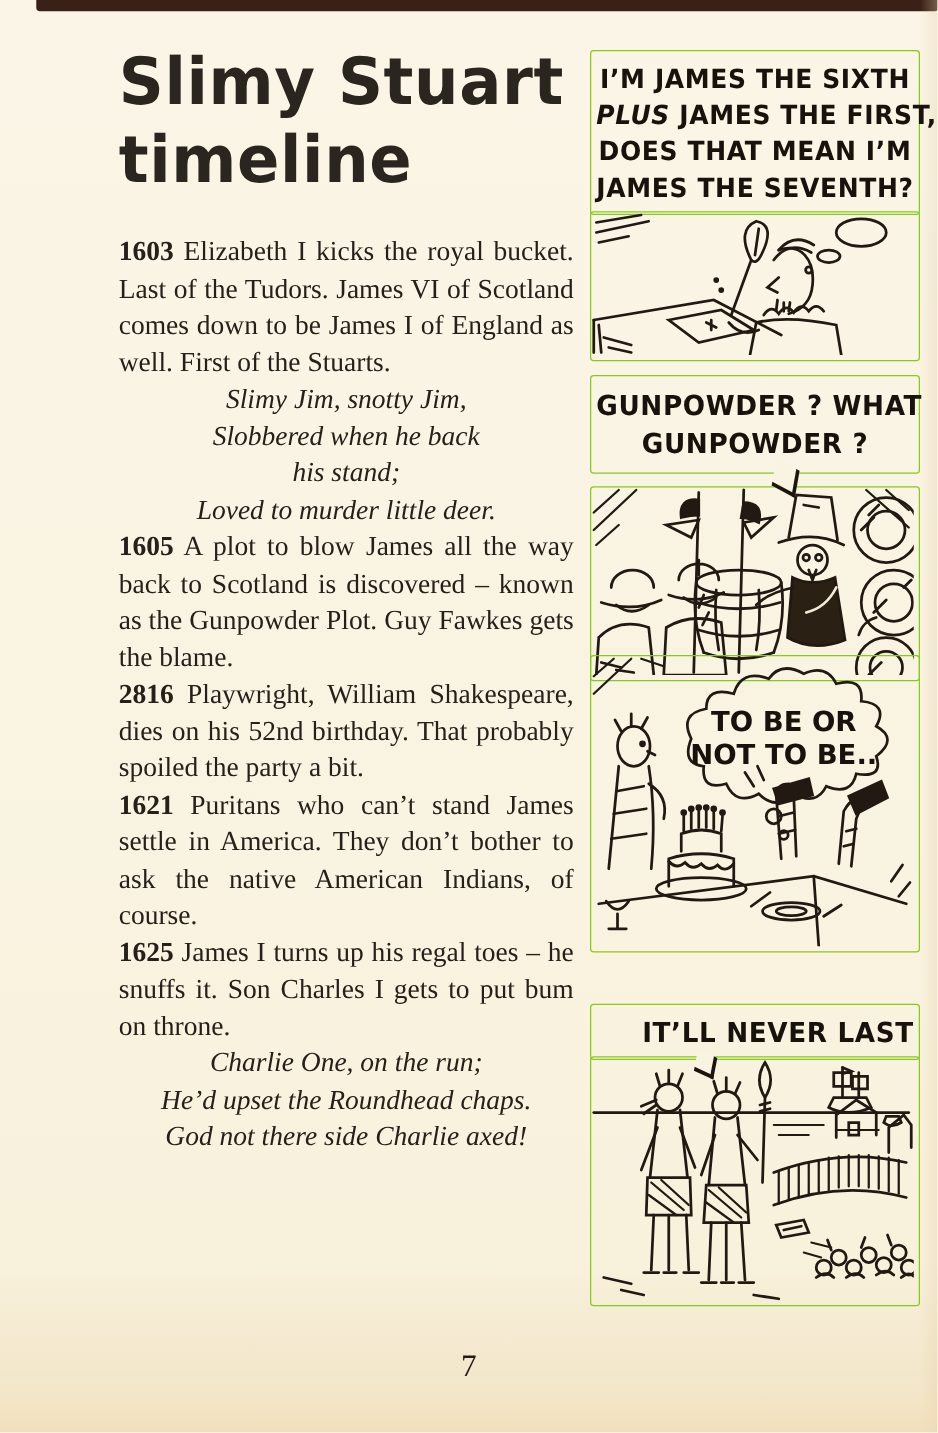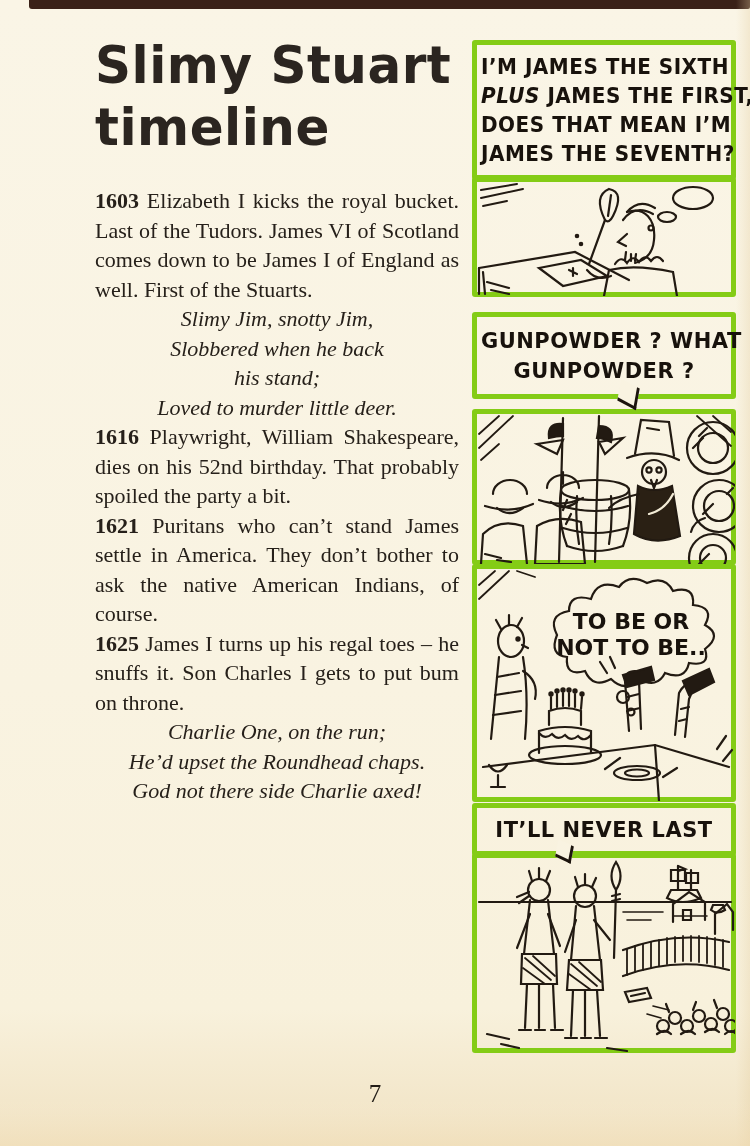--- a/index.html
+++ b/index.html
@@ -21,21 +21,21 @@
   .body-copy{position:absolute;left:95px;top:186px;width:364px;font-size:22px;line-height:29.5px;
     text-align:justify;color:#26201a;}
   .entry{margin:0;}
   .entry b{font-weight:bold;}
   .poem{text-align:center;font-style:italic;margin:0;}
   .page-num{position:absolute;left:0;right:0;top:1080px;text-align:center;font-size:25px;color:#221c16;}
 
   
   .col-comics{position:absolute;left:472px;top:0;width:264px;}
   .panel{position:absolute;left:0;width:264px;box-sizing:border-box;}
-  .pbox{border:5px solid #84cc16;border-radius:3px;box-sizing:border-box;background:transparent;}
+  .pbox{border:1px solid #84cc16;border-radius:3px;box-sizing:border-box;background:transparent;}
   .caption{font-family:"DejaVu Sans",sans-serif;font-weight:bold;color:#18120c;text-align:center;
     letter-spacing:.5px;}
   .cap-line{white-space:nowrap;transform:scaleY(1.05);}
   svg{display:block;}
   .tail{position:absolute;width:18px;height:18px;background:#f9f3e1;
     border-right:3px solid #1c140d;border-bottom:3px solid #1c140d;z-index:2;}
 </style>
 </head>
 <body>
 
@@ -51,21 +51,22 @@
 </div>
 
 <div class="body-copy">
   <p class="entry"><b>1603</b> <span>Elizabeth I kicks the royal bucket. Last of the Tudors. James VI of Scotland comes down to be James I of England as well. First of the Stuarts.</span></p>
   <div class="poem">
     <div>Slimy Jim, snotty Jim,</div>
     <div>Slobbered when he back</div>
     <div>his stand;</div>
     <div>Loved to murder little deer.</div>
   </div>
-  <p class="entry"><b>1616</b> <span>Playwright, William Shakespeare, dies on his 52nd birthday. That probably spoiled the party a bit.</span></p>
+  <p class="entry"><b>1605</b> <span>A plot to blow James all the way back to Scotland is discovered – known as the Gunpowder Plot. Guy Fawkes gets the blame.</span></p>
+  <p class="entry"><b>2816</b> <span>Playwright, William Shakespeare, dies on his 52nd birthday. That probably spoiled the party a bit.</span></p>
   <p class="entry"><b>1621</b> <span>Puritans who can’t stand James settle in America. They don’t bother to ask the native American Indians, of course.</span></p>
   <p class="entry"><b>1625</b> <span>James I turns up his regal toes – he snuffs it. Son Charles I gets to put bum on throne.</span></p>
   <div class="poem">
     <div>Charlie One, on the run;</div>
     <div>He’d upset the Roundhead chaps.</div>
     <div>God not there side Charlie axed!</div>
   </div>
 </div>
 
 <div class="page-num">7</div>
@@ -111,21 +112,21 @@
           <path d="M2,86 L98,70 L152,98"></path>
           <path d="M2,86 L2,112 M6,90 L8,112"></path>
           <path d="M62,86 L104,78 L130,94 L86,104 Z"></path>
           <path d="M92,88 l8,4 M96,86 l0,8"></path>
           <path d="M10,100 l22,6 M14,108 l18,4"></path>
         </g>
       </svg>
     </div>
   </div>
 
-  <div class="panel" style="top:312px;border-radius:24px;">
+  <div class="panel" style="top:300px;border-radius:24px;">
     <div class="pbox caption" style="padding:9px 4px 8px;font-size:21px;line-height:30px;">
       <div class="cap-line">GUNPOWDER ? WHAT</div>
       <div class="cap-line">GUNPOWDER ?</div>
     </div>
     <div class="tail" style="top:72px;left:146px;transform:rotate(28deg) skewX(18deg);"></div>
     <div class="pbox" style="margin-top:10px;height:156px;">
       <svg viewBox="0 0 258 150" width="258" height="150" fill="none" stroke="#221a12" stroke-width="2.2" stroke-linecap="round">
         <g stroke-width="1.8">
           <path d="M2,20 L22,2 M2,34 L36,2 M4,46 L22,30"></path>
           <path d="M236,2 L254,18 M220,2 L254,32"></path>
@@ -178,21 +179,21 @@
           <circle cx="236" cy="144" r="24"></circle>
             <circle cx="236" cy="144" r="13"></circle>
           <path d="M214,118 a20,20 0 0 1 14,-14"></path>
           <path d="M222,22 l8,-8 M216,34 l10,-10 M250,80 l6,-6 M226,100 l10,-10 M222,150 l10,-10"></path>
         </g>
         <path d="M8,140 l16,4 M20,146 l14,2"></path>
       </svg>
     </div>
   </div>
 
-  <div class="panel" style="top:564px;">
+  <div class="panel" style="top:524px;">
     <div class="pbox" style="height:238px;">
       <svg viewBox="0 0 258 232" width="258" height="232" fill="none" stroke="#221a12" stroke-width="2.2" stroke-linecap="round">
         <g stroke-width="1.8">
           <path d="M2,16 L18,2 M2,30 L32,2 M40,2 L58,8"></path>
         </g>
         <g>
           <ellipse cx="34" cy="72" rx="13" ry="16"></ellipse>
           <path d="M24,60 l-5,-9 M32,56 l0,-10 M40,58 l5,-9"></path>
           <circle cx="41" cy="70" r="1.6" fill="#221a12"></circle>
           <path d="M45,76 l6,3"></path>
@@ -241,21 +242,21 @@
         <g>
           <ellipse cx="160" cy="204" rx="23" ry="7"></ellipse>
           <ellipse cx="160" cy="204" rx="12" ry="3.5"></ellipse>
           <path d="M128,200 l15,-11 M186,208 l14,-9"></path>
         </g>
       </svg>
     </div>
   </div>
 
   <div class="panel" style="top:803px;">
-    <div class="pbox caption" style="padding:8px 4px 7px;font-size:21px;line-height:28px;">
+    <div class="pbox caption" style="padding:8px 4px 7px;font-size:21px;line-height:28px;text-align:right;">
       <div class="cap-line">IT’LL NEVER LAST</div>
     </div>
     <div class="tail" style="top:40px;left:84px;transform:rotate(25deg) skewX(14deg);width:14px;height:14px;"></div>
     <div class="pbox" style="margin-top:-3px;height:200px;">
       <svg viewBox="0 0 258 196" width="258" height="196" fill="none" stroke="#221a12" stroke-width="2.2" stroke-linecap="round">
         <g>
           <path d="M2,44 L254,44"></path>
           <path d="M146,54 l40,0 M196,58 l34,0 M150,62 l24,0" stroke-width="1.6"></path>
         </g>
         <g>

